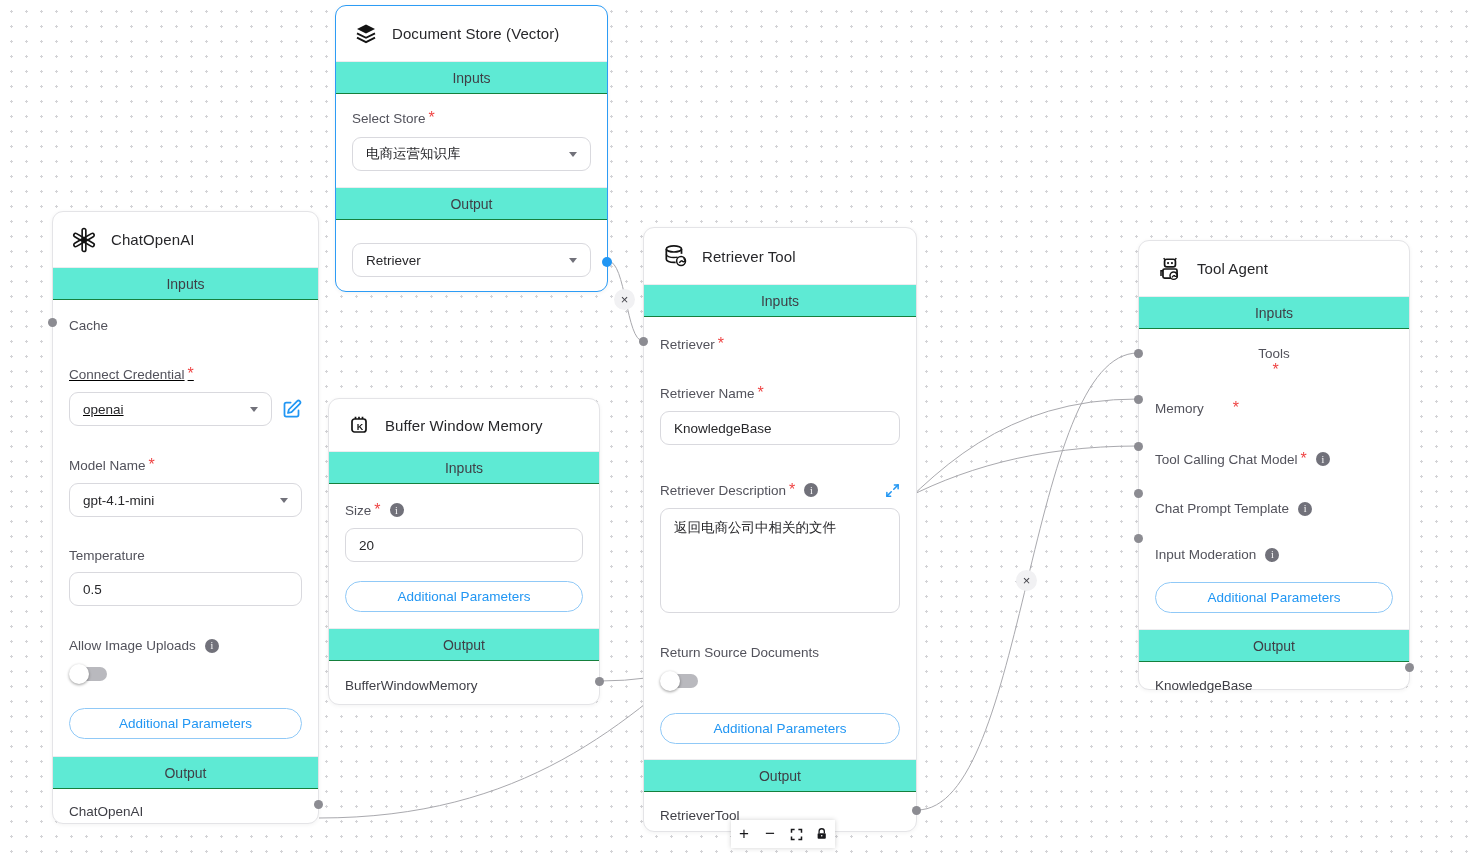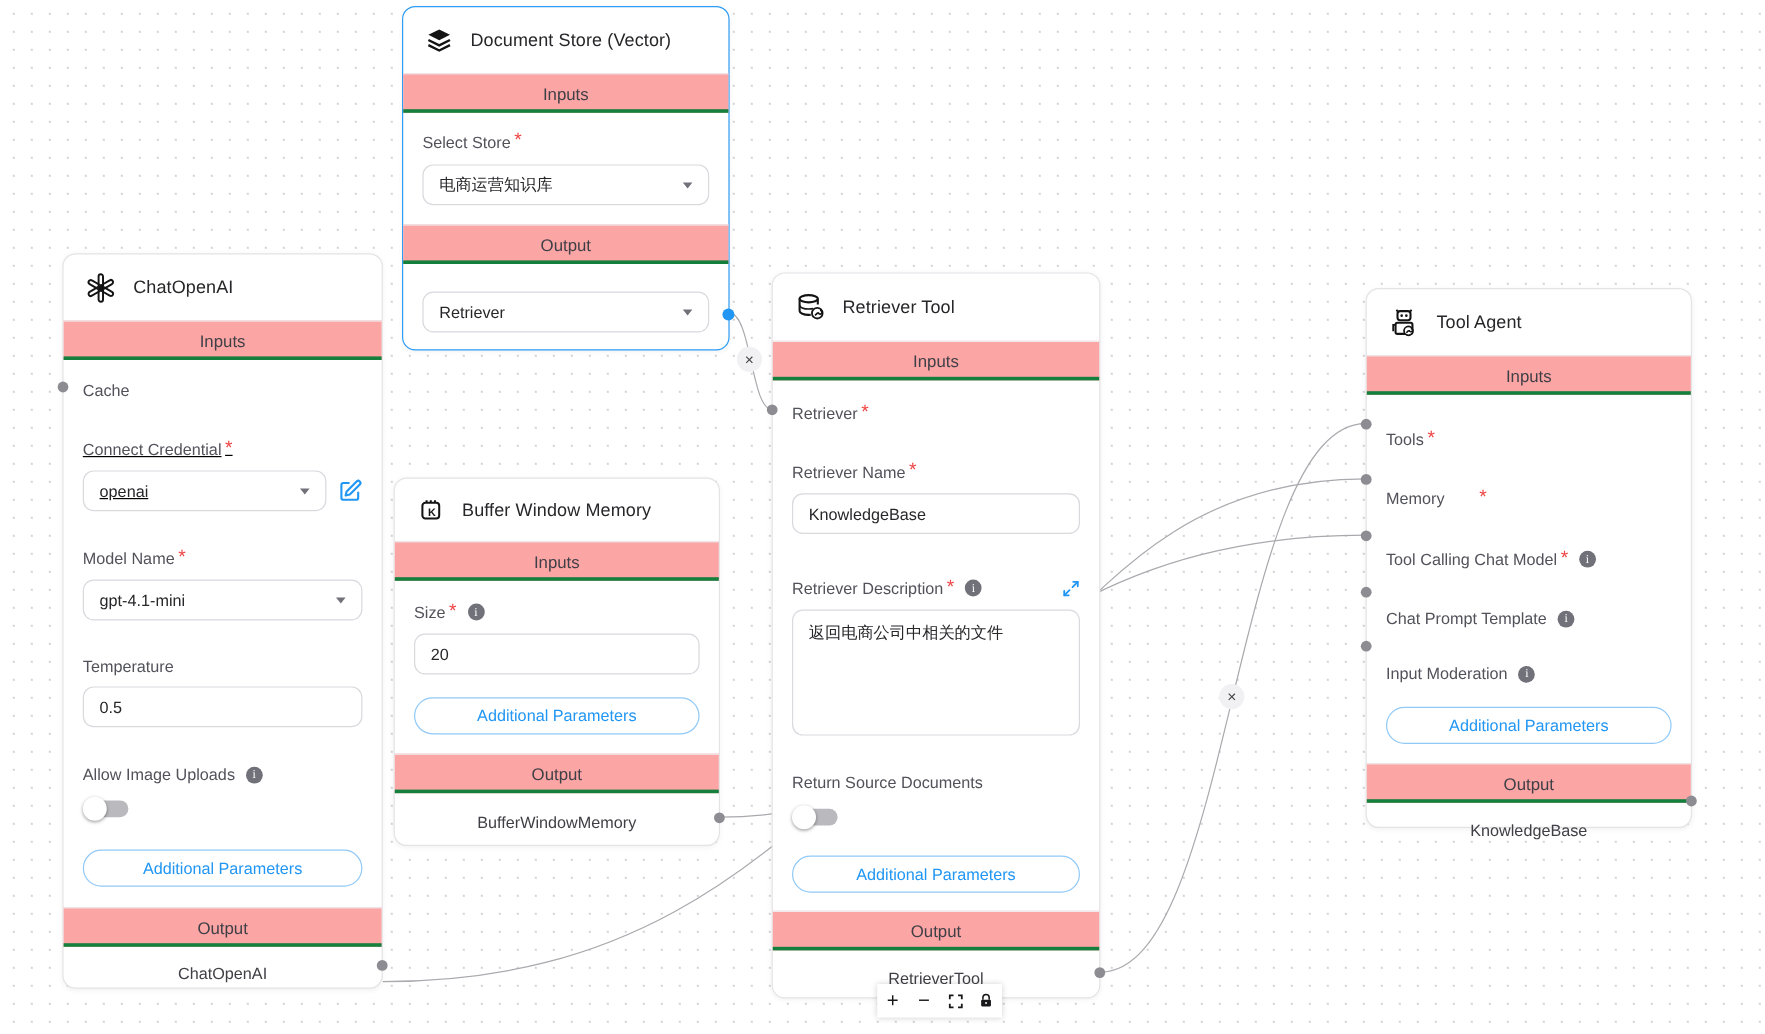--- a/index.html
+++ b/index.html
@@ -14,39 +14,39 @@
 
   .edge-x { position:absolute; width:21px; height:21px; border-radius:50%;
     background:#f1f1f3; color:#3f3f46; display:flex; align-items:center;
     justify-content:center; font-size:13px; z-index:1; cursor:pointer; }
 
   .node { position:absolute; background:#fff; border:1px solid #e4e4e7;
     border-radius:11px; box-shadow:0 1px 4px rgba(0,0,0,.05); z-index:2; }
   .node.selected { border-color:#2d9cf5; }
   .node-header { display:flex; align-items:center; gap:14px; padding:0 18px; height:55px; }
   .node-title { font-size:15px; font-weight:500; color:#27272a; letter-spacing:.1px; }
-  .section { height:33px; line-height:32px; text-align:center; background:#fca5a5;
-    border-top:1px solid #ececef; border-bottom:3px solid #15803d;
+  .section { height:33px; line-height:32px; text-align:center; background:#5eead4;
+    border-top:1px solid #ececef; border-bottom:1px solid #15803d;
     color:#3f3f46; font-size:14px; }
   .body { padding:0 16px; display:flow-root; }
   .label { font-size:13.5px; color:#52525b; }
   .label-row { display:flex; align-items:center; }
   .req { color:#ef4444; margin-left:3px; }
   .select, .inputbox { border:1px solid #d9d9de; border-radius:9px; height:34px;
     display:flex; align-items:center; padding:0 13px; font-size:13.5px;
     color:#27272a; background:#fff; position:relative; cursor:pointer; }
   .select::after { content:""; position:absolute; right:13px; top:50%; margin-top:-2px;
     border-left:4.5px solid transparent; border-right:4.5px solid transparent;
     border-top:5px solid #71717a; }
   .textareabox { border:1px solid #d9d9de; border-radius:9px; padding:10px 13px;
     font-size:13.5px; color:#27272a; height:105px; cursor:text; }
   .ap-btn { display:block; width:100%; height:31px; border:1.5px solid #90c9f7;
     border-radius:16px; background:#fff; color:#2196f3; font-size:13.5px;
     font-weight:500; cursor:pointer; font-family:"Liberation Sans",sans-serif; }
-  .out-row { display:flex; justify-content:center; align-items:center;
+  .out-row { display:flex; justify-content:flex-start; align-items:center;
     padding:0 16px; font-size:13.5px; color:#3f3f46; }
   .handle { position:absolute; width:9px; height:9px; border-radius:50%;
     background:#8c8c92; z-index:3; cursor:crosshair; }
   .handle.left { left:-5px; } .handle.right { right:-5px; }
   .handle.blue { background:#2196f3; width:10px; height:10px; }
   .toggle { width:34px; height:14px; background:#b9b9be; border-radius:7px;
     position:relative; margin:3px 0 0 4px; cursor:pointer; }
   .toggle .knob { position:absolute; left:-4px; top:-3px; width:20px; height:20px;
     border-radius:50%; background:#fff; box-shadow:0 1px 3px rgba(0,0,0,.4); }
   .info { display:inline-flex; width:14px; height:14px; border-radius:50%;
@@ -275,25 +275,25 @@
             <rect x="5.5" y="12" width="13" height="8.5" rx="1.5" fill="none" stroke="#141414" stroke-width="1.6"></rect>
             <path d="M5.5 13.6H3.7V18.5" fill="none" stroke="#141414" stroke-width="1.4"></path>
             <circle cx="15.4" cy="18.2" r="3.4" fill="#fff" stroke="#141414" stroke-width="1.3"></circle>
             <path d="M13.8 19.7l1.7-1.7m.5-.5a1.3 1.3 0 1 0 1.2-1.2" fill="none" stroke="#141414" stroke-width="1.2"></path>
           </svg>
       </span>
       <span class="node-title">Tool Agent</span>
     </div>
     <div class="section">Inputs</div>
     <div class="body">
-      <div class="label-row" style="margin-top:28px;">
+      <div class="label-row" style="margin-top:17px;flex-direction:column;">
         <span class="label">Tools</span>
         <span class="req">*</span>
       </div>
-      <div class="label-row" style="margin-top:31px;gap:26px;">
+      <div class="label-row" style="margin-top:20px;gap:26px;">
         <span class="label">Memory</span>
         <span class="req">*</span>
       </div>
       <div class="label-row" style="margin-top:33px;">
         <span class="label">Tool Calling Chat Model</span>
         <span class="req">*</span>
         <span class="info"></span>
       </div>
       <div class="label-row" style="margin-top:33px;">
         <span class="label">Chat Prompt Template</span>

